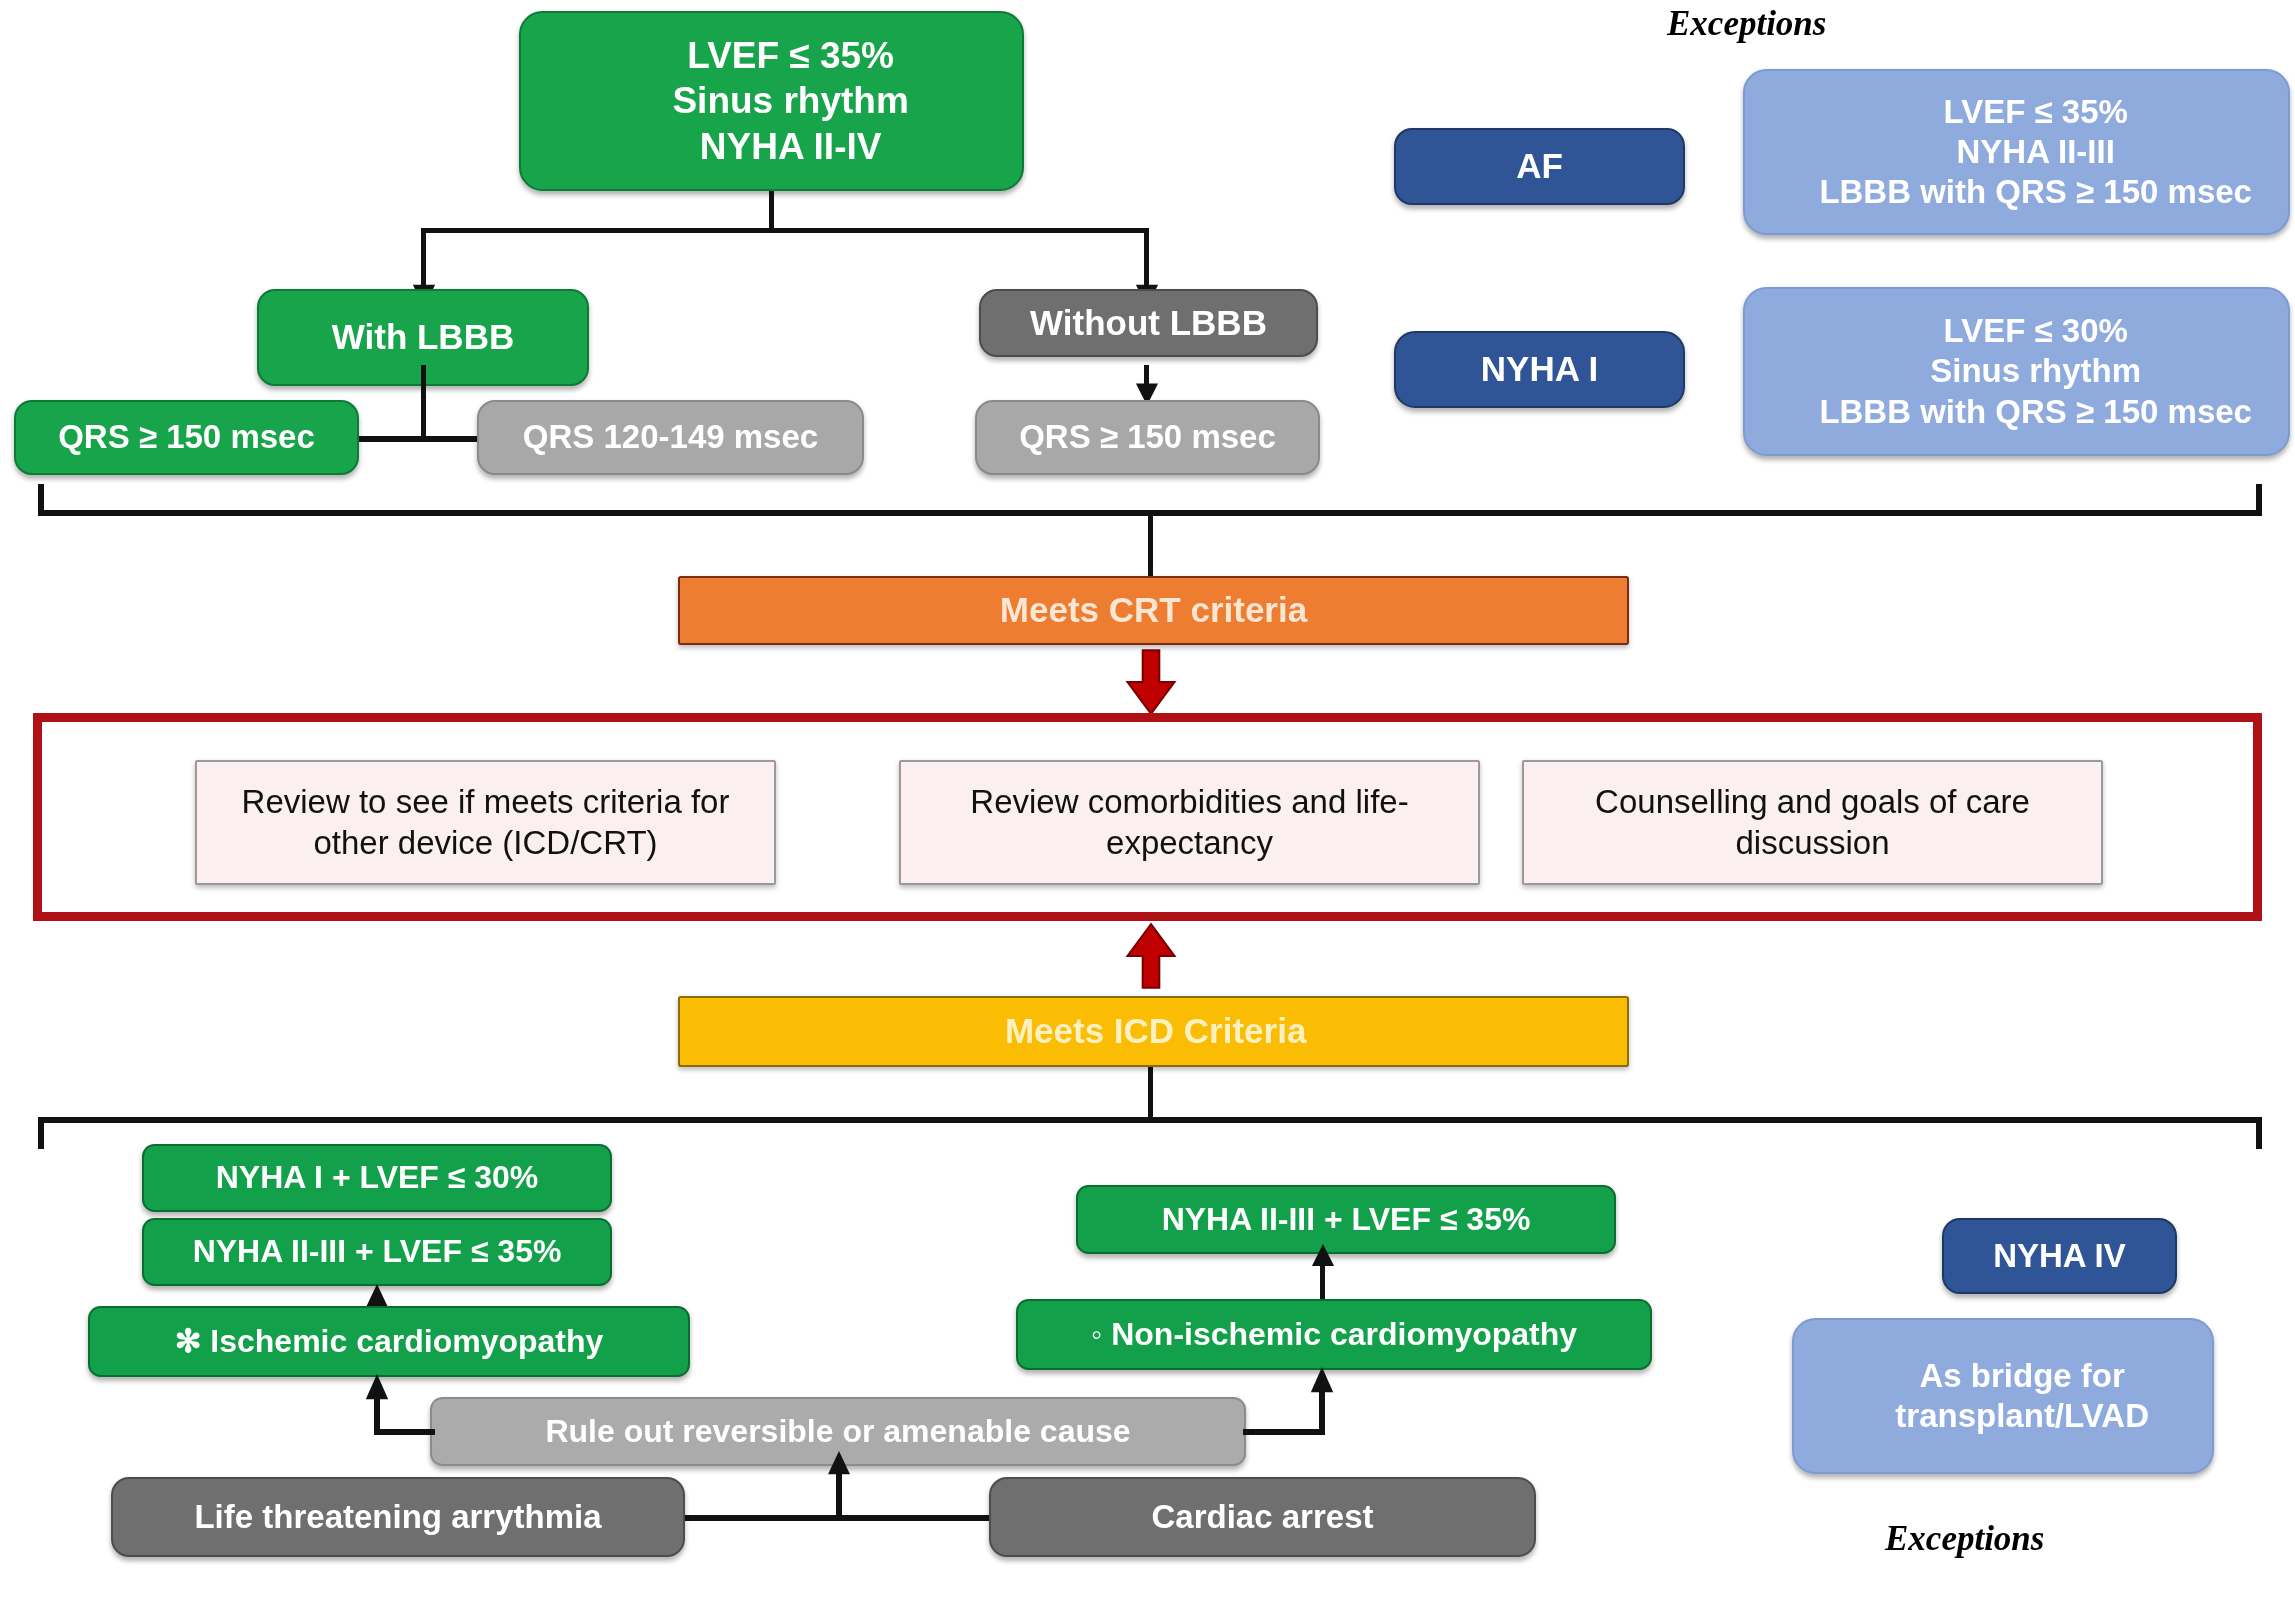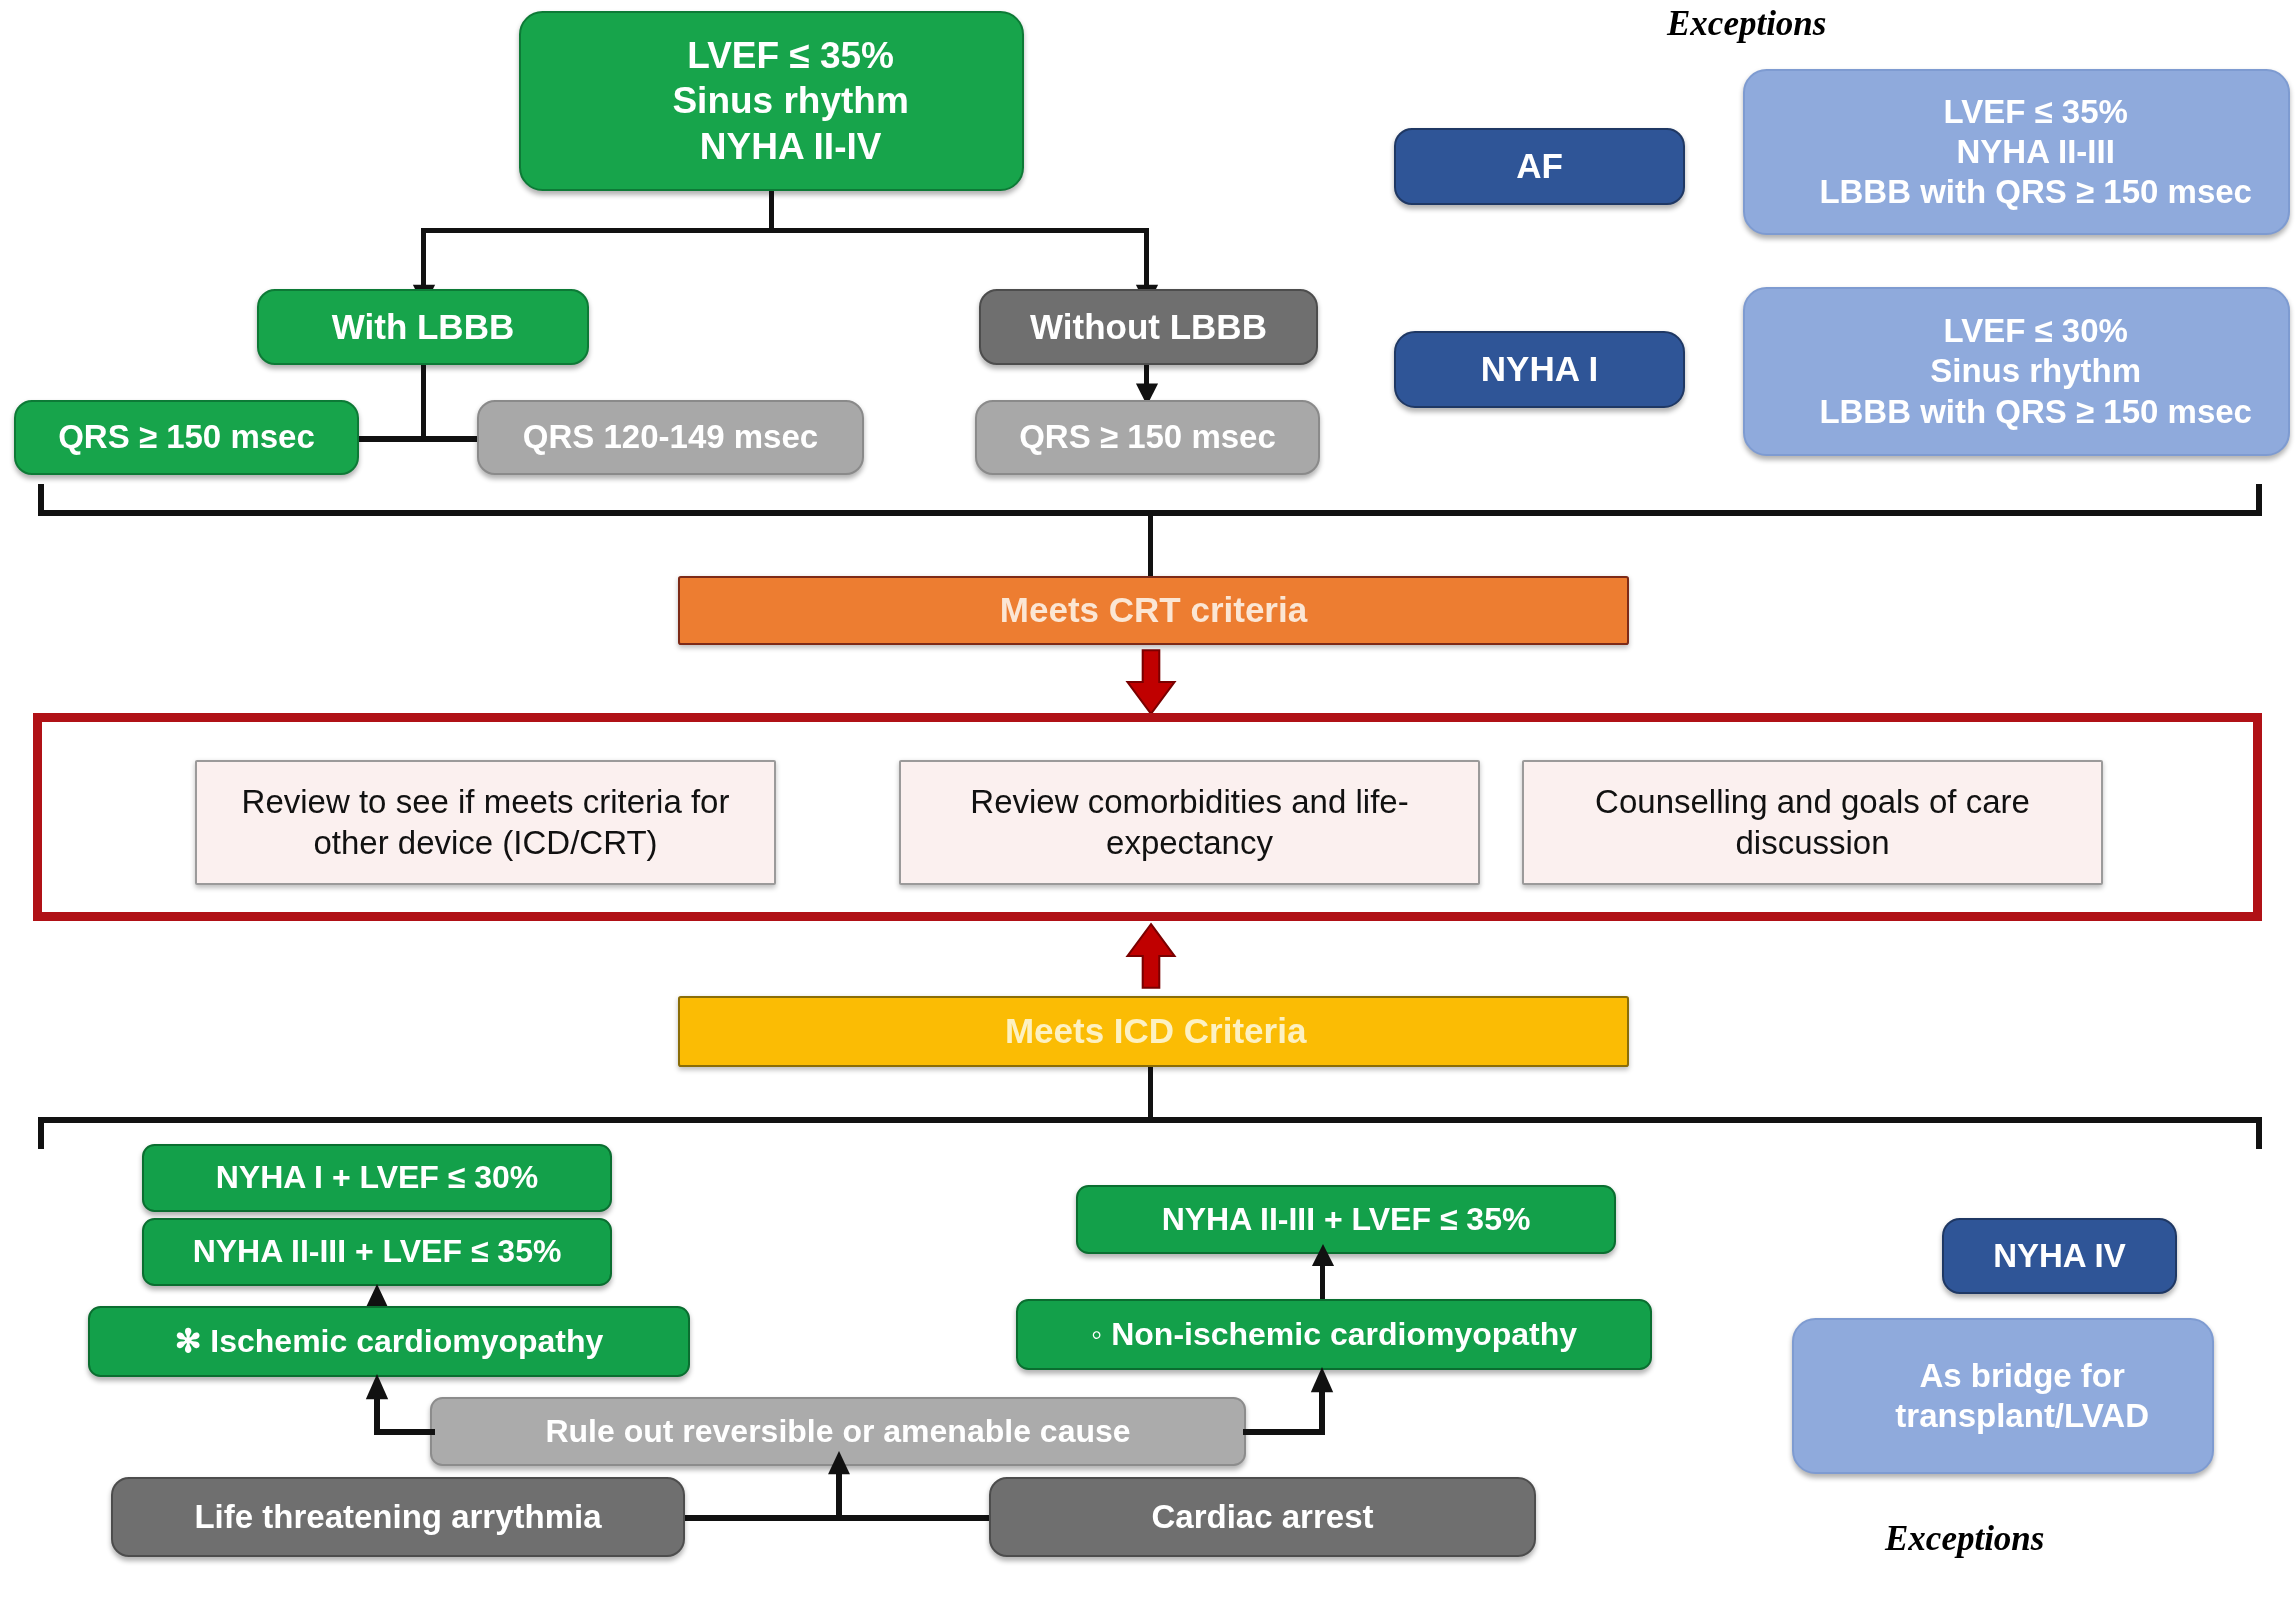--- a/index.html
+++ b/index.html
@@ -59,23 +59,23 @@
   <div class="ln" style="left:421px;top:228px;width:728px;height:4.8px;"></div>
   <div class="ln" style="left:421px;top:228px;width:4.8px;height:69px;"></div>
   <div class="ln" style="left:1144px;top:228px;width:4.8px;height:69px;"></div>
   <svg class="arrow" style="left:410px;top:282px;width:28px;height:25px;" viewBox="0 0 40 36">
     <polygon points="20,36 4,4 36,4" fill="#111"></polygon>
   </svg>
   <svg class="arrow" style="left:1133px;top:282px;width:28px;height:25px;" viewBox="0 0 40 36">
     <polygon points="20,36 4,4 36,4" fill="#111"></polygon>
   </svg>
 
-  <div class="box rnd green" style="left:257px;top:289px;width:332px;height:76px;font-size:35px;">With LBBB</div>
+  <div class="box rnd green" style="left:257px;top:289px;width:332px;height:97px;font-size:35px;">With LBBB</div>
 
-  <div class="box rnd grayDark" style="left:979px;top:289px;width:339px;height:76px;font-size:35px;">Without LBBB</div>
+  <div class="box rnd grayDark" style="left:979px;top:289px;width:339px;height:68px;font-size:35px;">Without LBBB</div>
 
   <div class="ln" style="left:421px;top:365px;width:4.8px;height:73px;"></div>
   <div class="ln" style="left:270px;top:436px;width:304px;height:5.5px;"></div>
   <svg class="arrow" style="left:248px;top:426px;width:28px;height:25px;" viewBox="0 0 40 36">
     <polygon points="0,18 36,0 36,36" fill="#111"></polygon>
   </svg>
   <svg class="arrow" style="left:569px;top:426px;width:28px;height:25px;" viewBox="0 0 40 36">
     <polygon points="40,18 4,0 4,36" fill="#111"></polygon>
   </svg>
 

